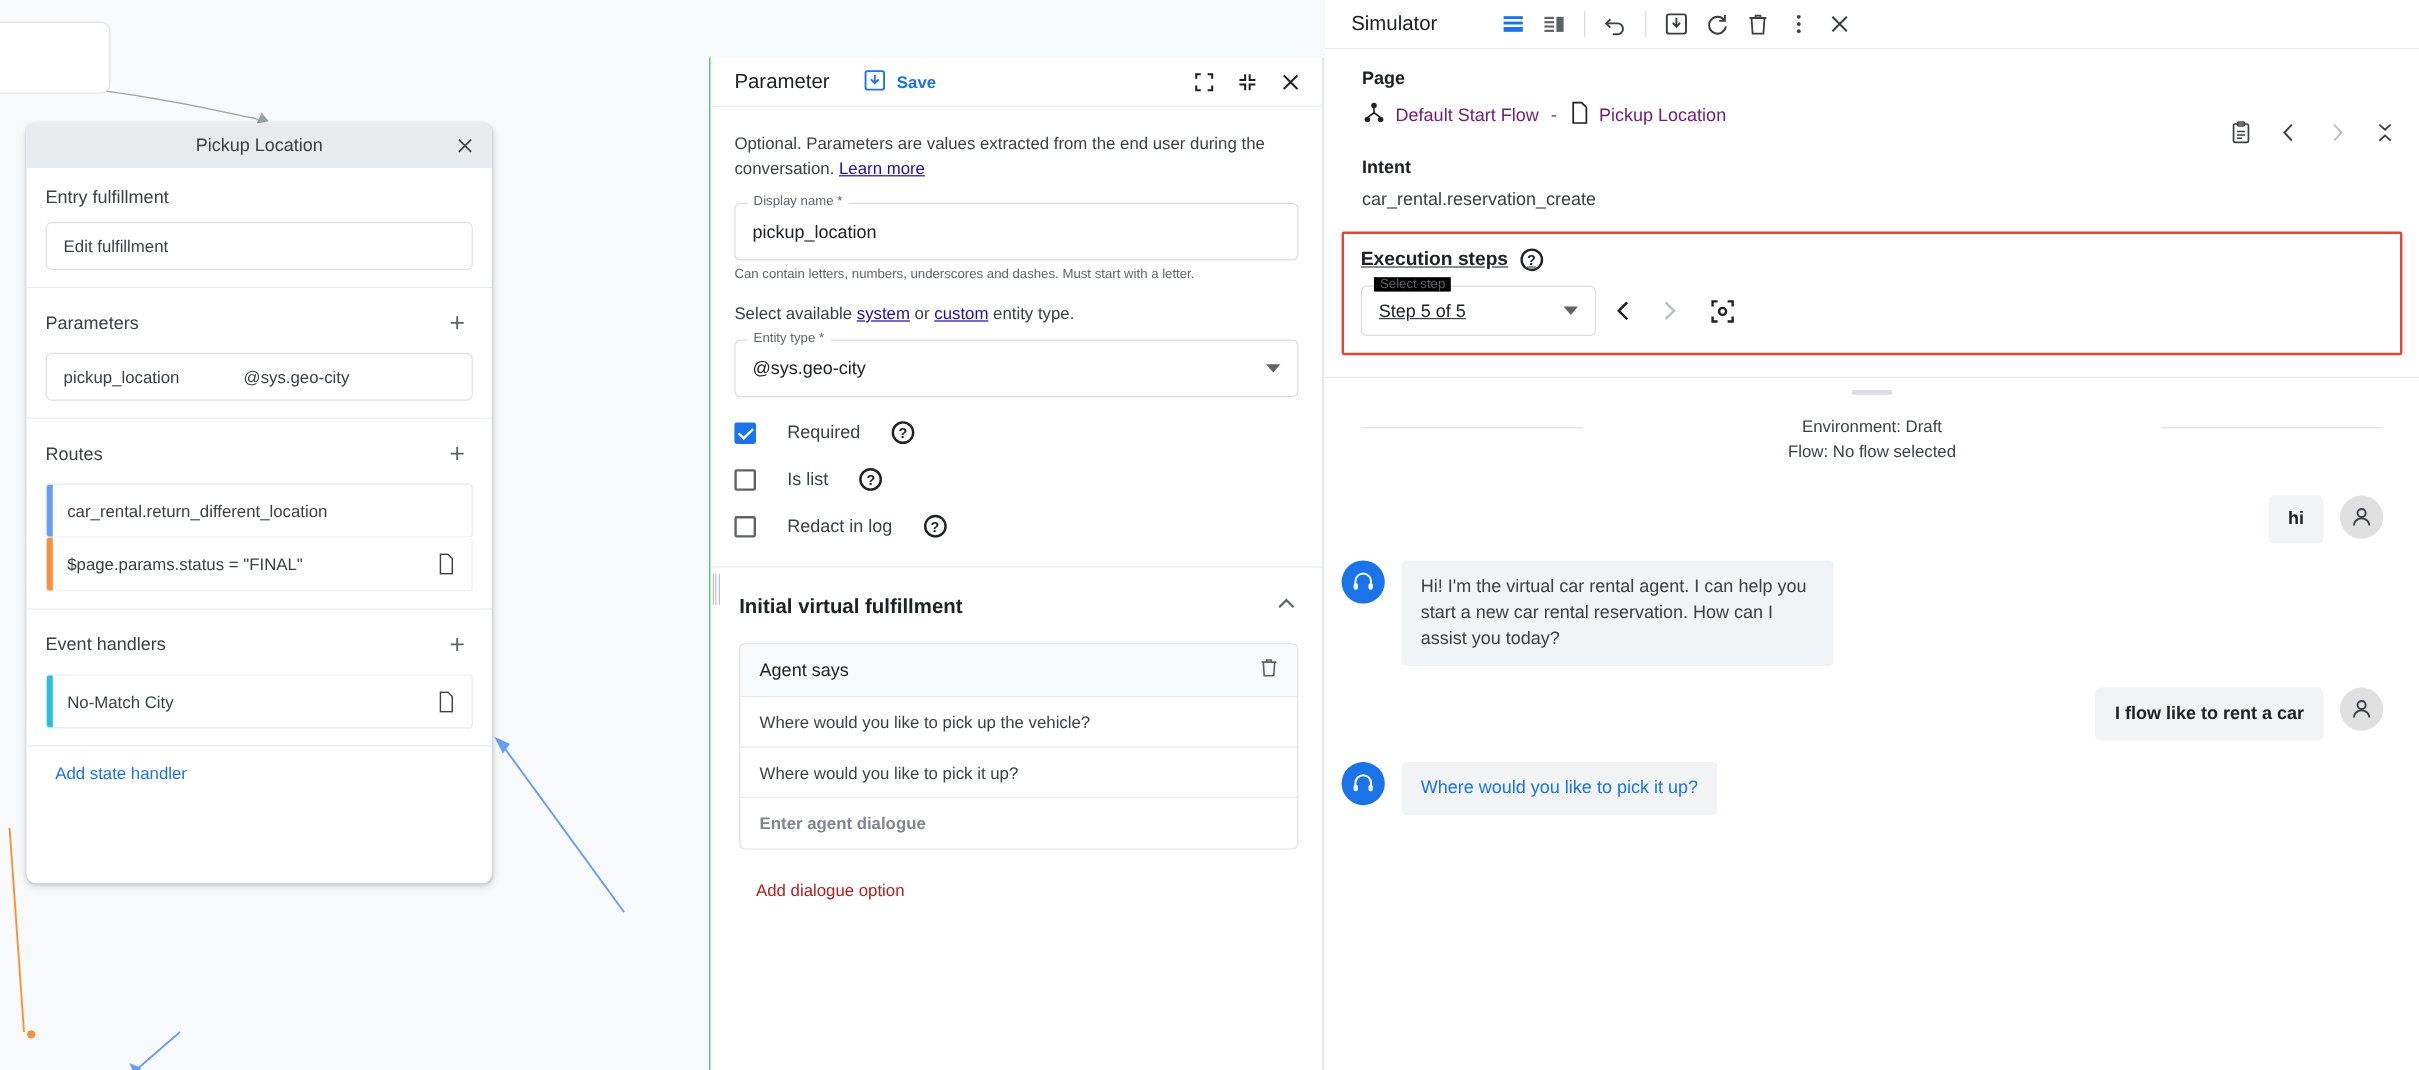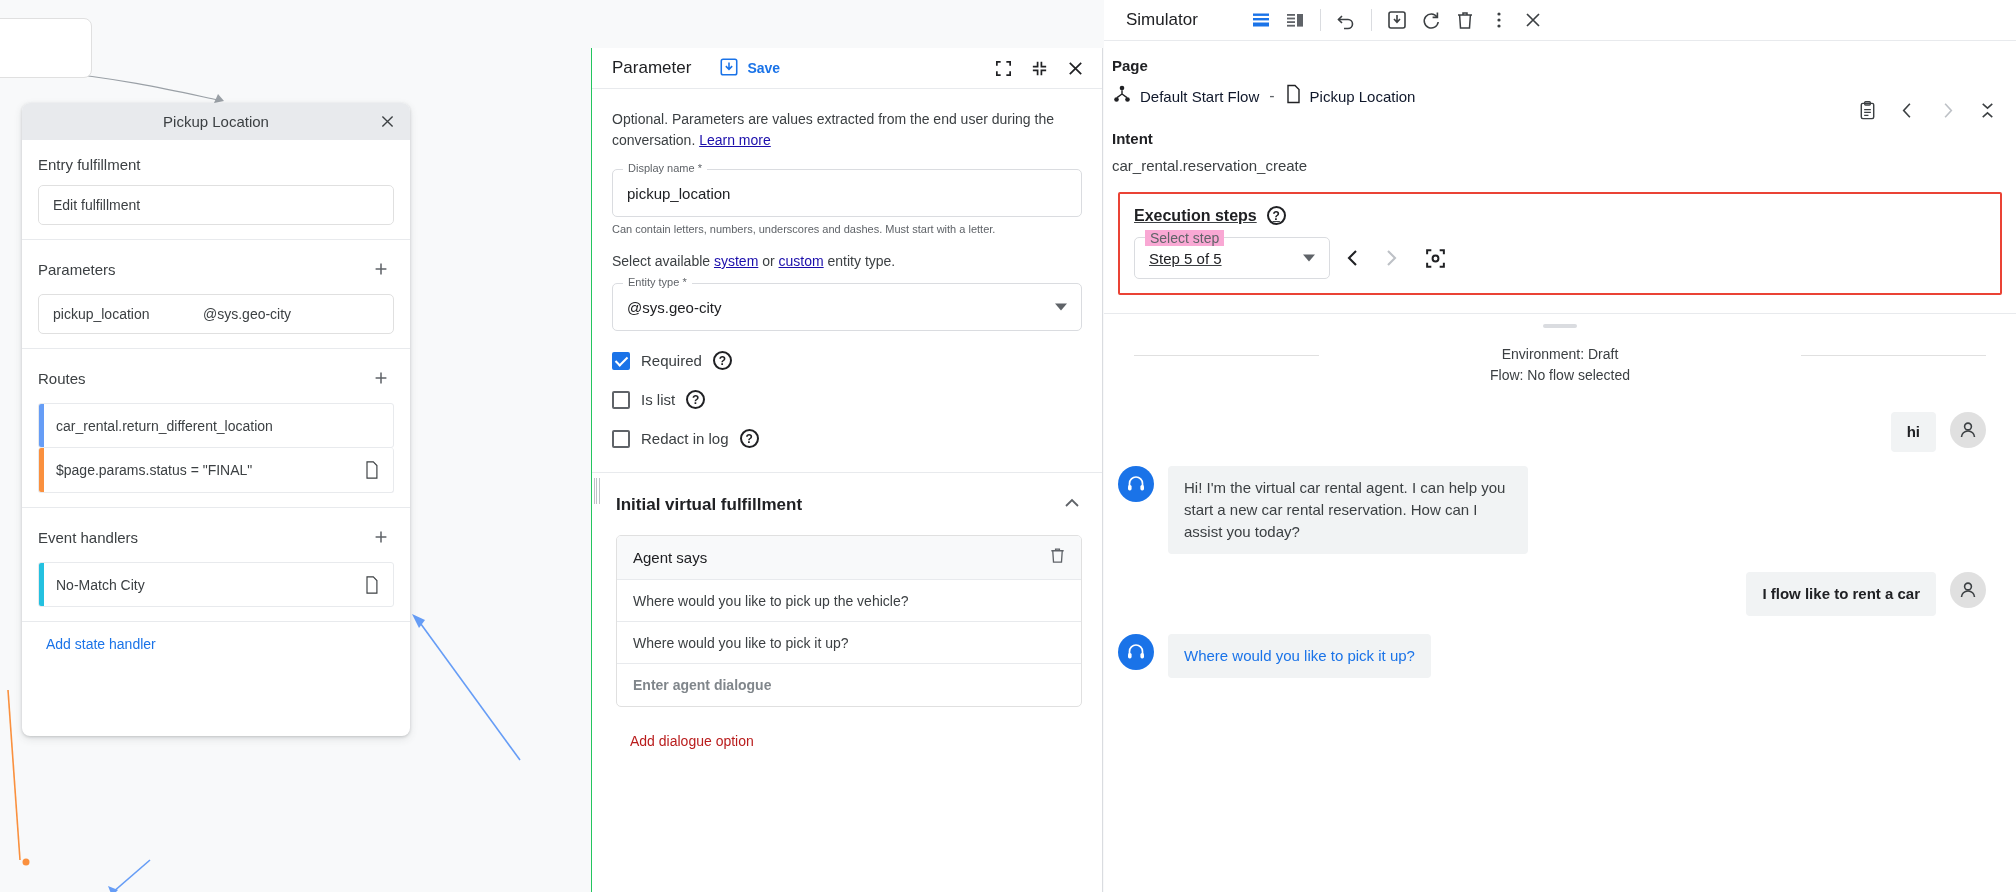--- a/index.html
+++ b/index.html
@@ -109,21 +109,21 @@
   }
   .field-value { font-size: 15px; color: #202124; }
   .field-hint { font-size: 11px; color: #5f6368; margin-top: 6px; }
   .sel-line { font-size: 14px; color: #3c4043; margin-top: 18px; }
   .sel-line a { color: #1a0dab; text-decoration: underline; }
   .caret-down {
     position: absolute; right: 14px; top: 50%; transform: translateY(-50%);
     width: 0; height: 0; border-left: 6px solid transparent; border-right: 6px solid transparent;
     border-top: 7px solid #5f6368;
   }
-  .cb-row { display: flex; align-items: center; gap: 11px; margin-top: 20px; }
+  .cb-row { display: flex; align-items: center; gap: 26px; margin-top: 20px; }
   .cb {
     width: 18px; height: 18px; border: 2px solid #5f6368; border-radius: 2px;
     flex: 0 0 18px; cursor: pointer; position: relative; background: #fff;
   }
   .cb.checked { background: #1a73e8; border-color: #1a73e8; }
   .cb.checked::after {
     content: ""; position: absolute; left: 4px; top: 0px; width: 5px; height: 10px;
     border: solid #fff; border-width: 0 2px 2px 0; transform: rotate(45deg);
   }
   .cb-label { font-size: 15px; color: #3c4043; }
@@ -167,44 +167,44 @@
     position: absolute; left: 1104px; top: 0; width: 912px; height: 892px;
     background: #fff; display: flex; flex-direction: column; overflow: hidden;
   }
   .sim-header {
     height: 41px; flex: 0 0 41px; display: flex; align-items: center;
     padding: 0 14px 0 22px; border-bottom: 1px solid #e8eaed;
   }
   .sim-title { font-size: 17px; color: #202124; }
   .sim-actions { margin-left: 48px; display: flex; align-items: center; gap: 4px; }
   .vsep { width: 1px; height: 22px; background: #dadce0; margin: 0 6px; }
-  .sim-top { padding: 16px 22px 0 8px; }
+  .sim-top { padding: 16px 22px 0 8px; margin-left: 23px; }
   .lbl-strong { font-size: 15px; font-weight: 700; color: #202124; }
   .page-line { display: flex; align-items: center; gap: 8px; margin-top: 10px; }
-  .page-line-text { font-size: 15px; color: #0f172a; }
+  .page-line-text { font-size: 15px; color: #701a75; }
   .page-line-sep { color: #5f6368; margin: 0 2px; }
   .sim-top-actions {
     position: absolute; right: 14px; top: 54px; display: flex; align-items: center; gap: 10px;
   }
   .intent-block { margin-top: 22px; }
   .intent-val { font-size: 15px; color: #3c4043; margin-top: 10px; }
   .exec-box {
     margin: 18px 14px 0 14px; border: 2px solid #ea4335; border-radius: 2px;
     padding: 12px 14px 14px 14px; position: relative; text-decoration: underline;
   }
   .exec-title-row { display: flex; align-items: center; gap: 10px; }
   .exec-title { font-size: 16px; font-weight: 700; color: #202124; }
   .exec-controls { display: flex; align-items: center; gap: 8px; margin-top: 12px; }
   .step-select {
     position: relative; width: 196px; height: 42px; border: 1px solid #dadce0;
     border-radius: 5px; display: flex; align-items: center; padding: 0 14px; background: #fff;
   }
   .step-legend {
-    position: absolute; top: -8px; left: 10px; background: #f9a8d4; padding: 0 5px;
-    font-size: 14px; color: #5f6368;
+    position: absolute; top: -8px; left: 10px; background: #000000; padding: 0 5px;
+    font-size: 11px; color: #5f6368;
   }
   .step-value { font-size: 15px; color: #202124; }
   .sim-sep { height: 1px; background: #e8eaed; margin-top: 18px; }
   .drag-pill {
     width: 34px; height: 4px; border-radius: 2px; background: #dadce0;
     margin: 10px auto 0 auto;
   }
   .env-wrap { margin-top: 16px; padding: 0 30px; position: relative; }
   .env-lines { text-align: center; font-size: 14px; color: #3c4043; line-height: 21px; position: relative; z-index: 1; }
   .env-rule { position: absolute; top: 11px; height: 1px; background: #e0e0e0; }

